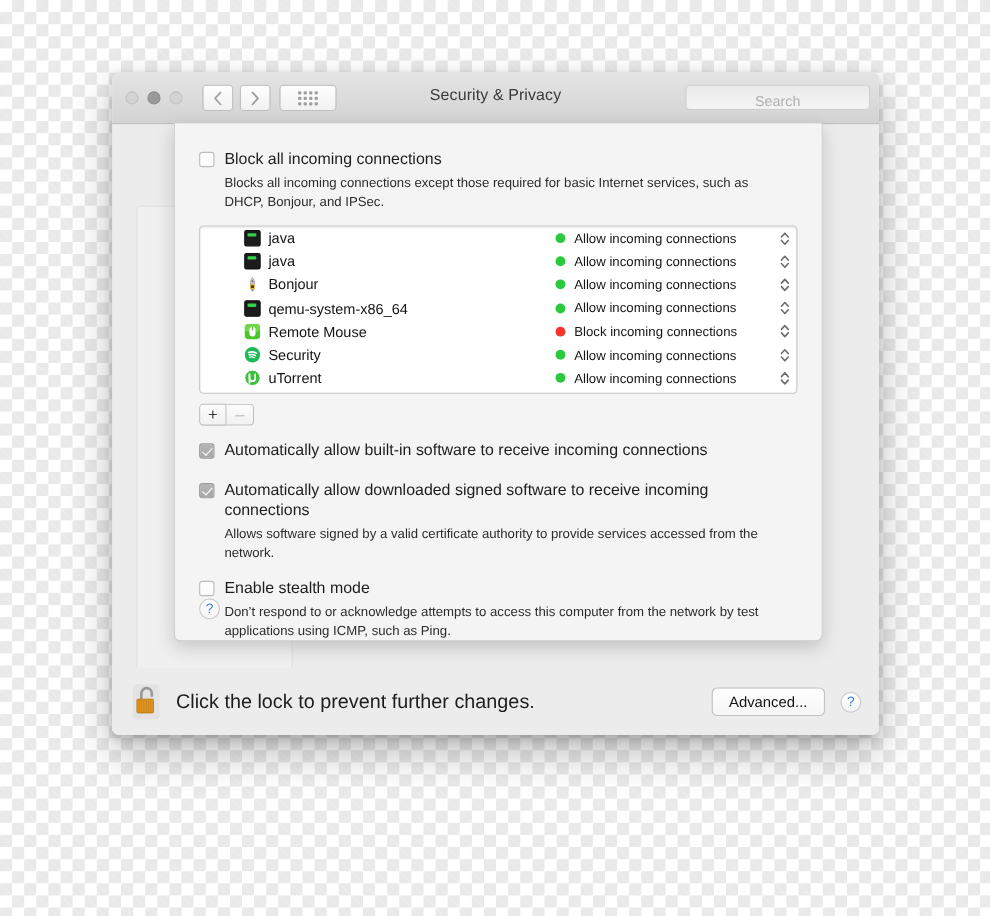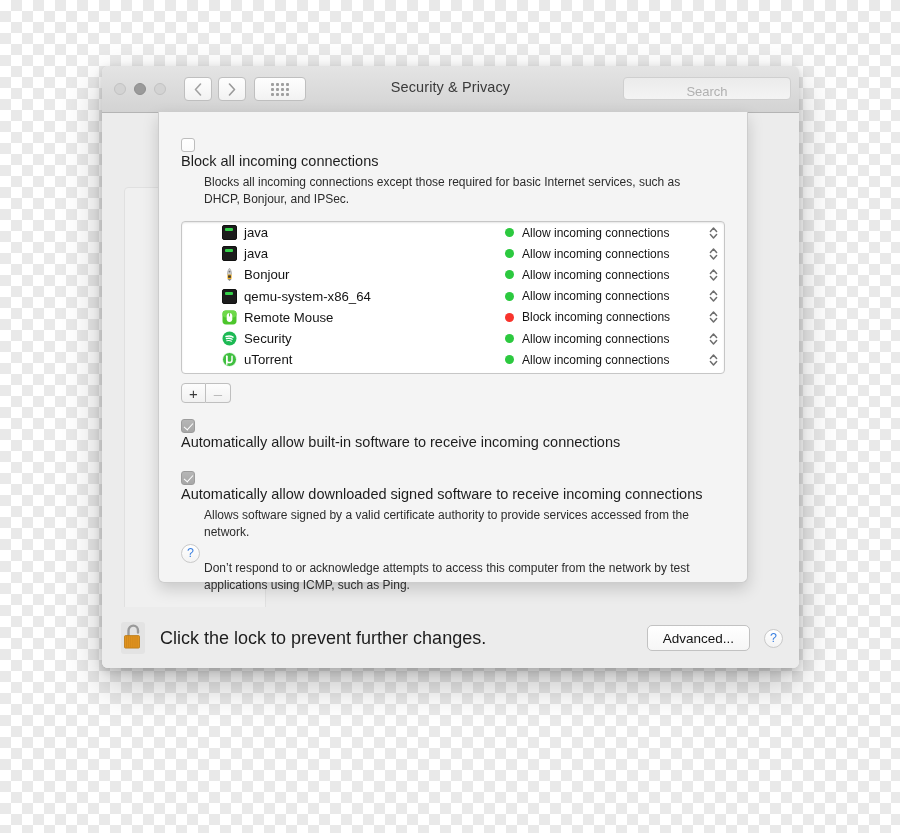--- a/index.html
+++ b/index.html
@@ -179,21 +179,21 @@
     height: 471px;
   }
   .sheet-inner {
     padding: 24px 22px 0 22px;
   }
 
   
   .cbrow {
     display: flex;
     align-items: flex-start;
-    flex-direction: column;
+    gap: 9px;
   }
   .cb {
     width: 14px; height: 14px;
     border-radius: 3px;
     box-sizing: border-box;
     flex: none;
     margin-top: 2px;
     background: linear-gradient(to bottom, #ffffff, #fbfbfb);
     border: 1px solid #bdbdbd;
     position: relative;
@@ -657,20 +657,24 @@
         <div class="gap18"></div>
 
         <div class="cbrow">
           <span class="cb checked-disabled"></span>
           <span class="cblabel">Automatically allow downloaded signed software to receive incoming connections</span>
         </div>
         <div class="subtext">Allows software signed by a valid certificate authority to provide services accessed from the network.</div>
 
         <div class="gap16"></div>
 
+        <div class="cbrow">
+          <span class="cb"></span>
+          <span class="cblabel">Enable stealth mode</span>
+        </div>
         <div class="subtext">Don’t respond to or acknowledge attempts to access this computer from the network by test applications using ICMP, such as Ping.</div>
 
       </div>
 
       <div class="sheet-footer">
         <div class="helpbtn">?</div>
       </div>
     </div>
 
     <div class="lockbar">

